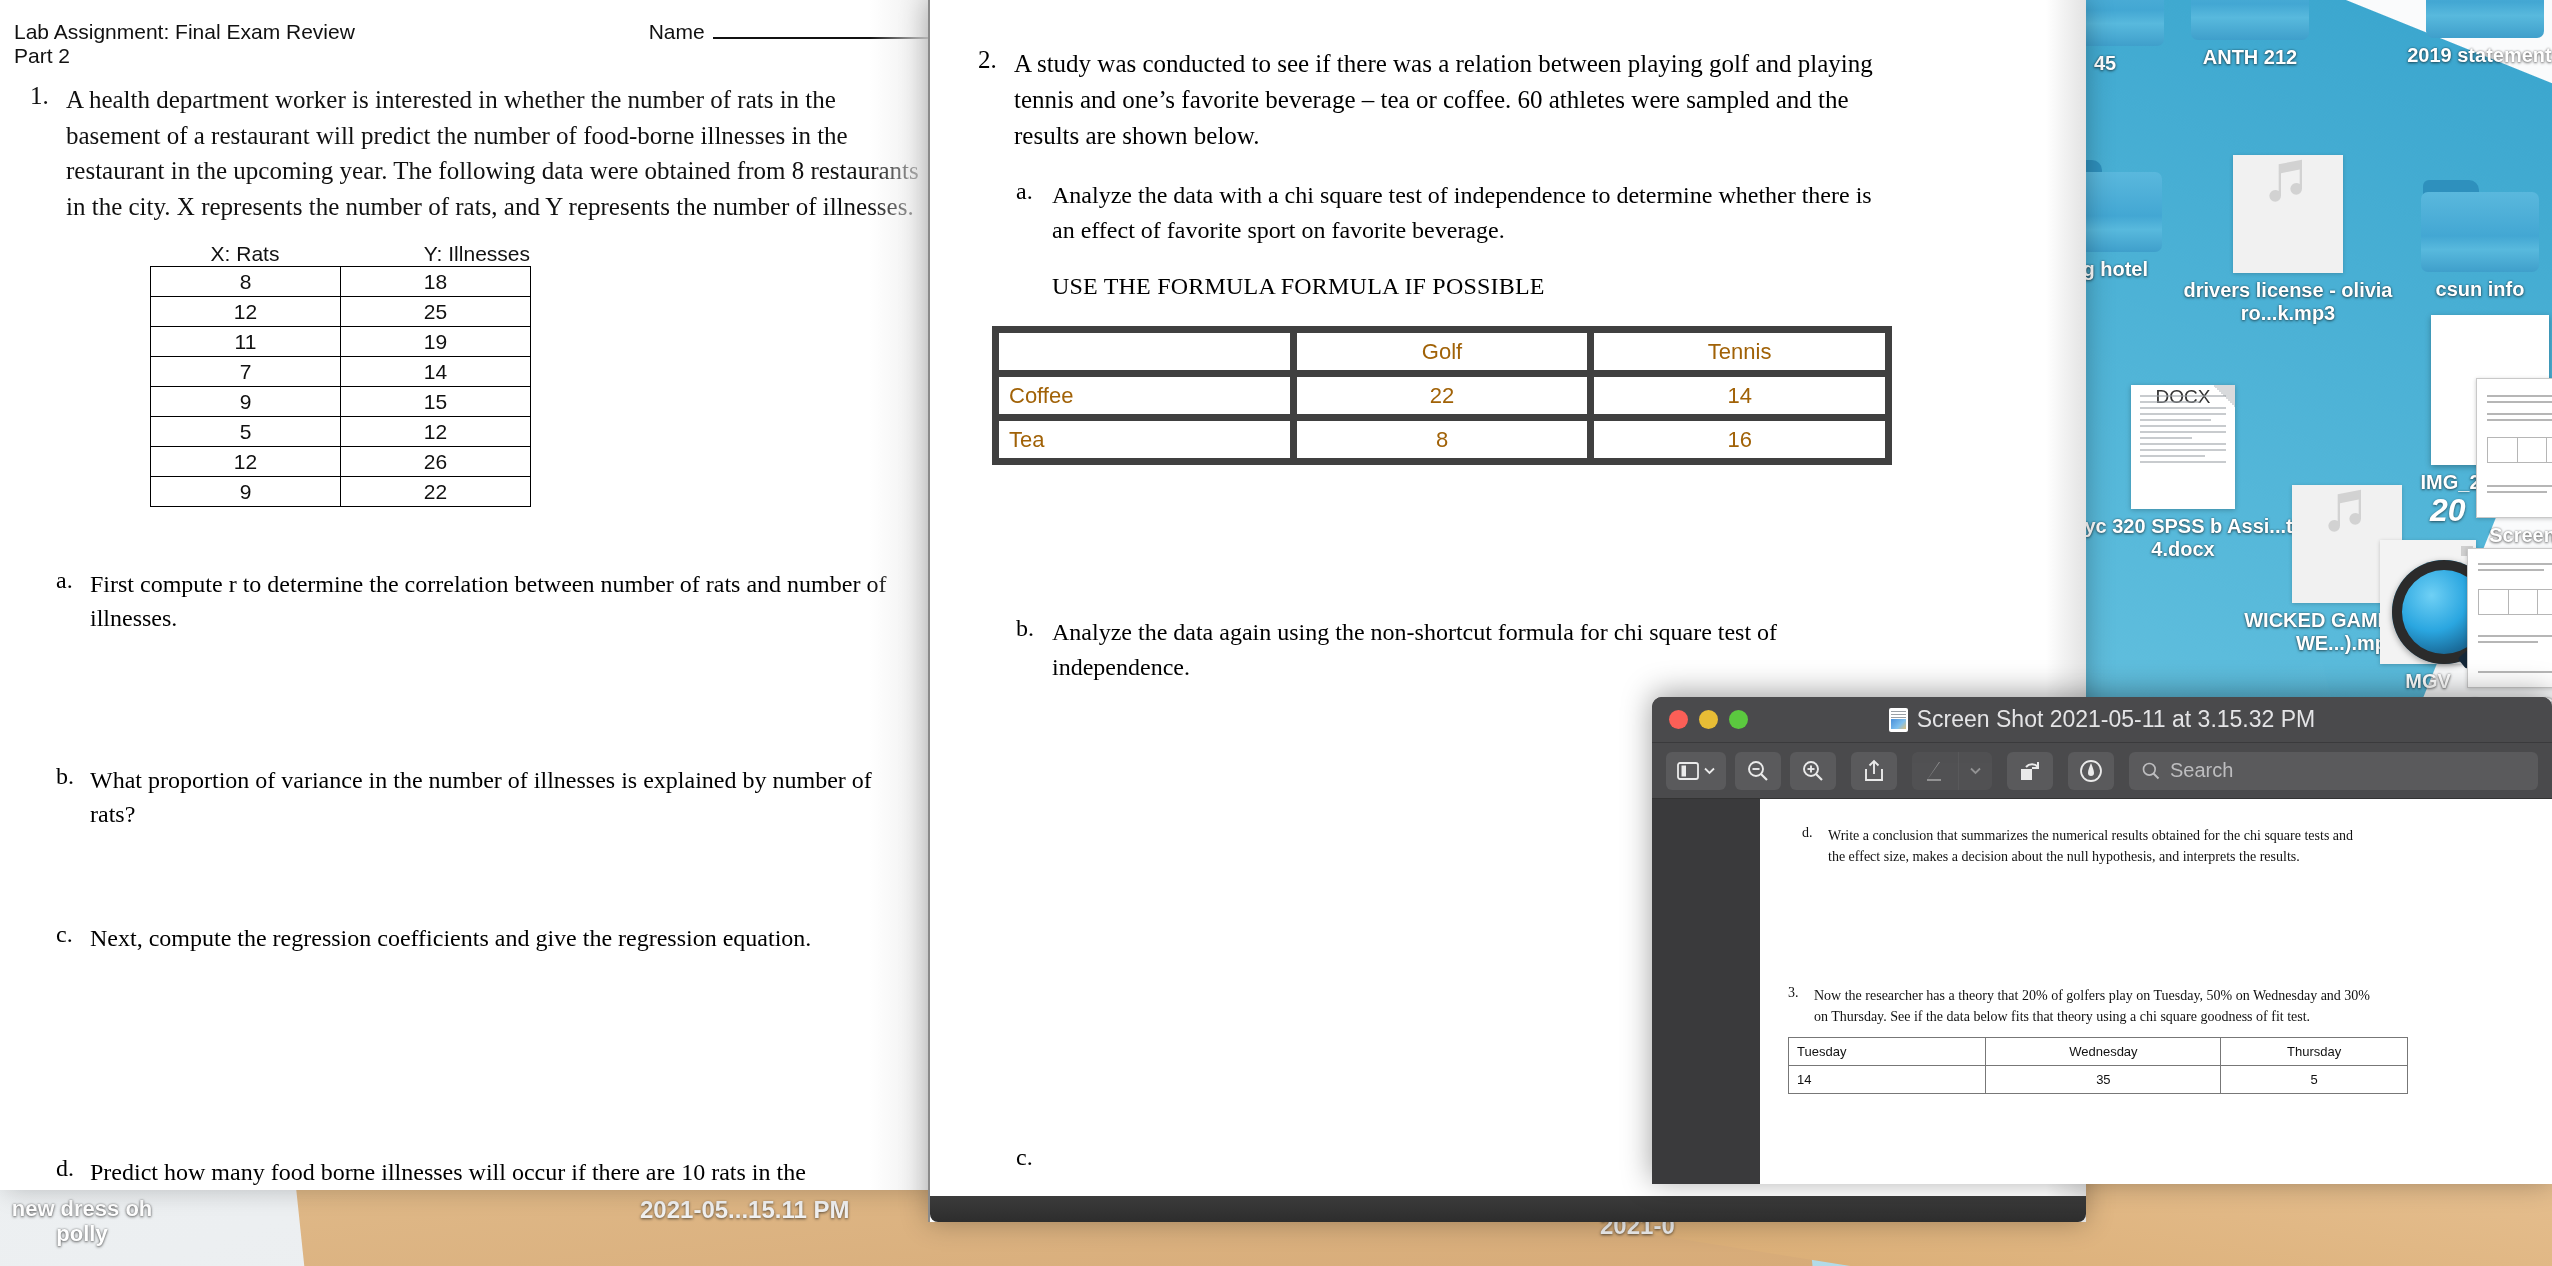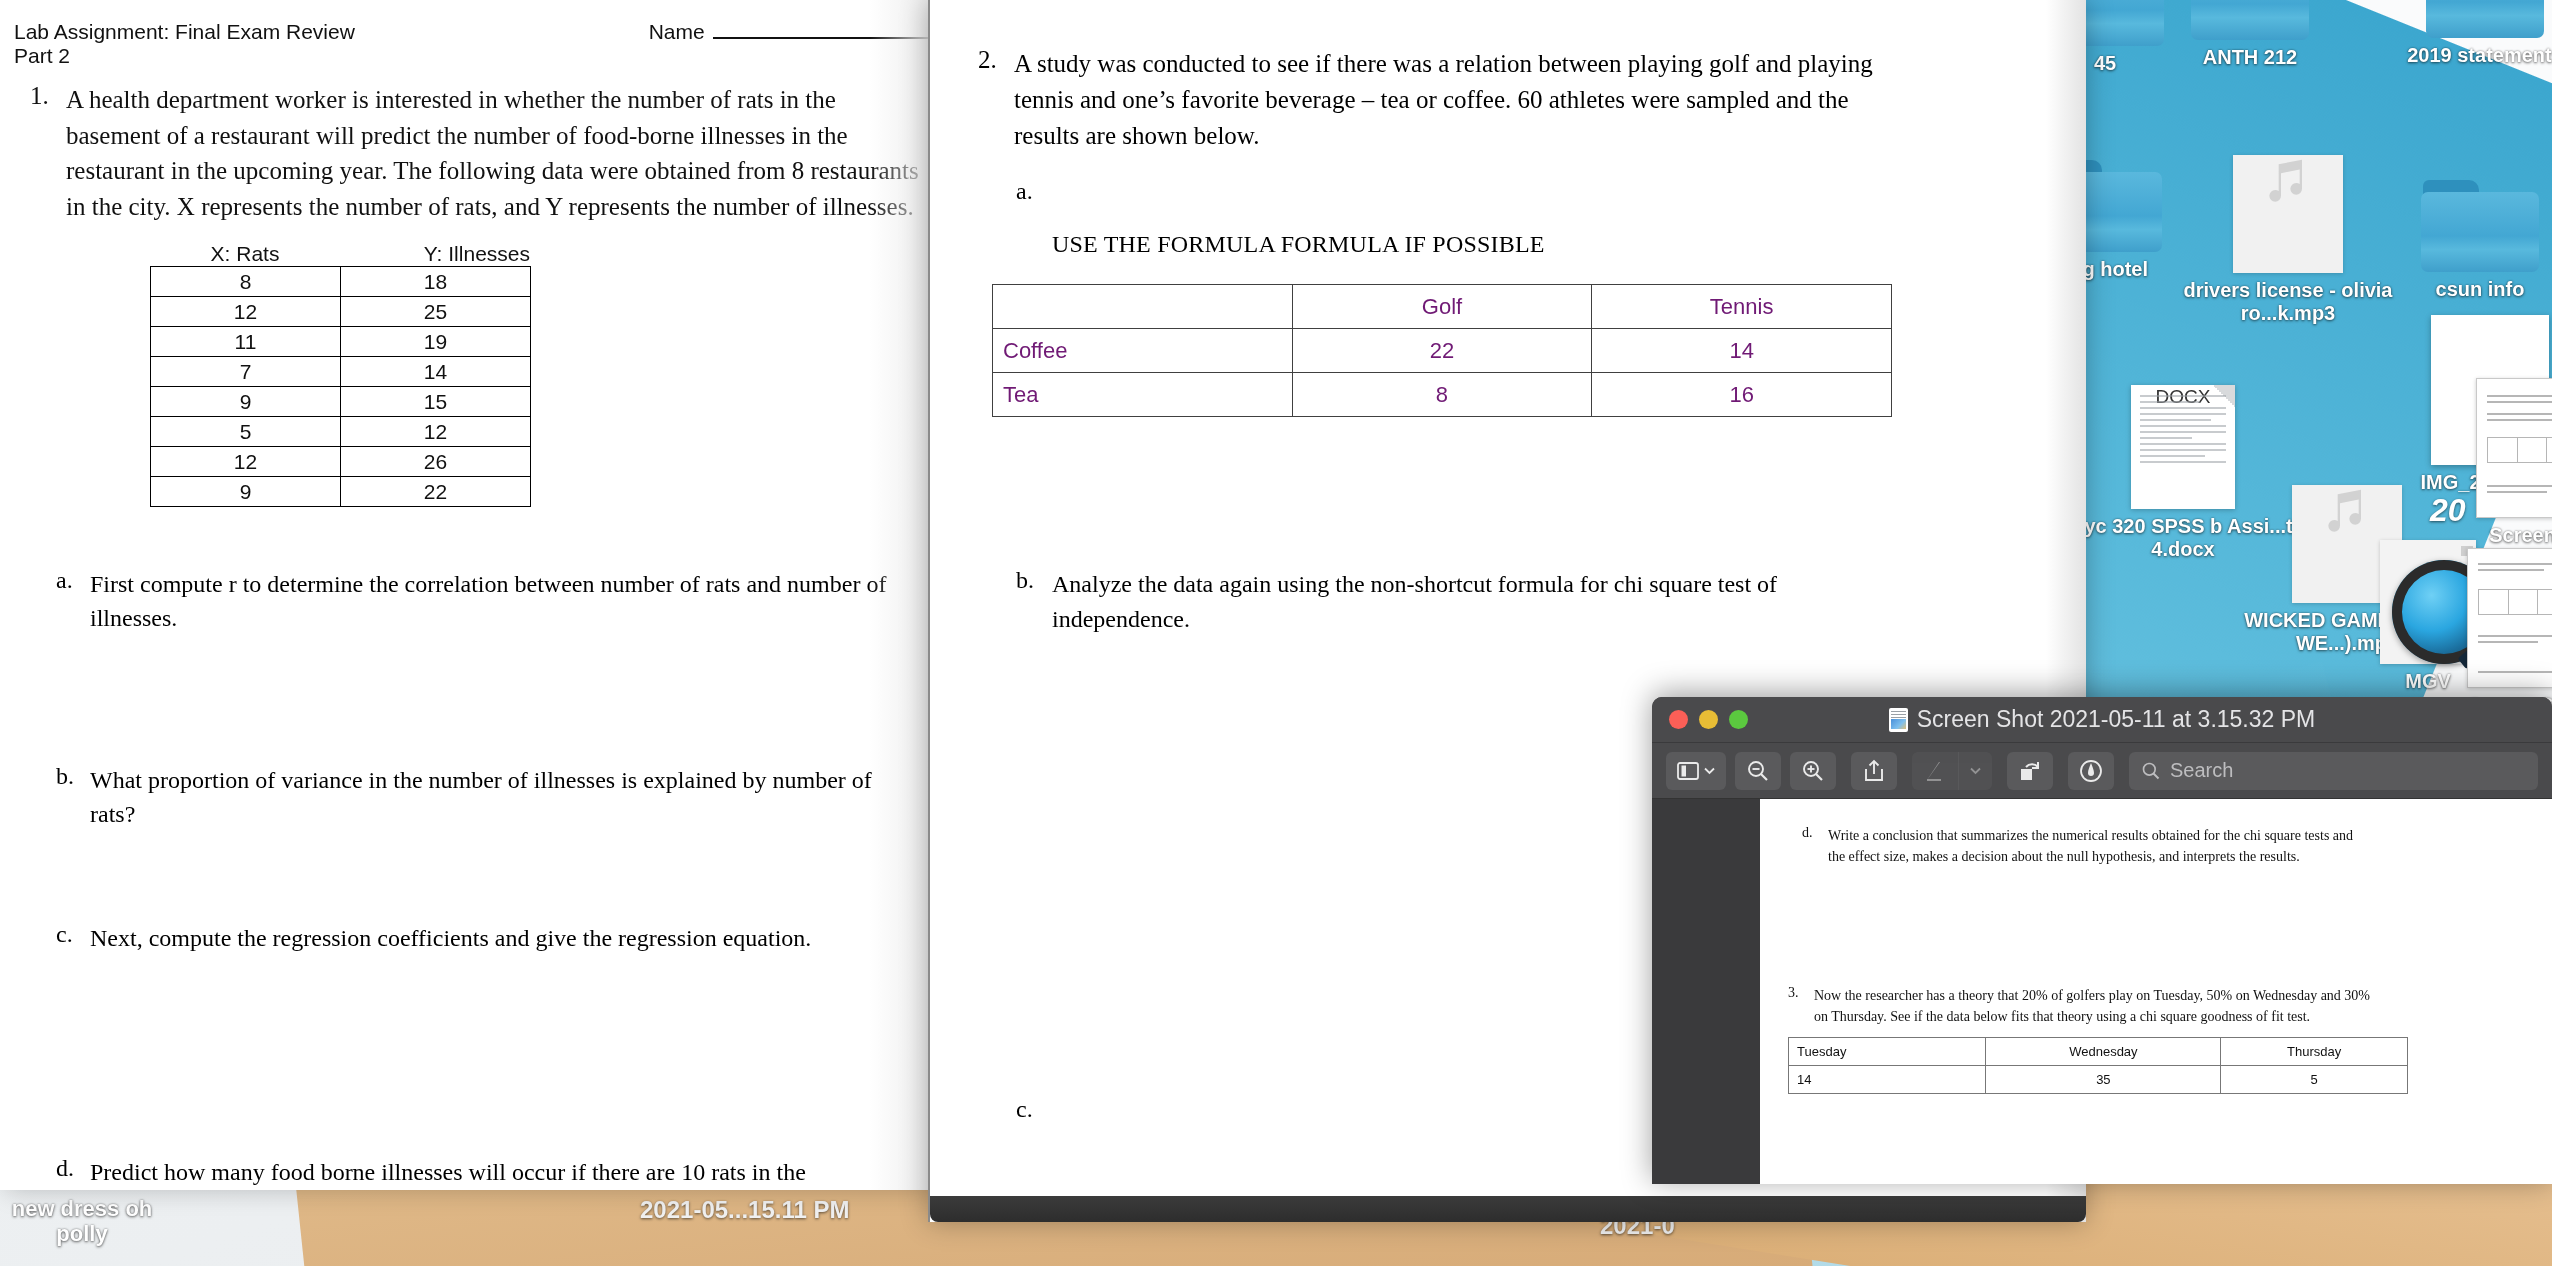--- a/index.html
+++ b/index.html
@@ -212,23 +212,23 @@
   .m-qnum { width: 36px; flex:0 0 36px; font-size: 25px; }
   .m-qtext{ font-size: 25px; line-height: 1.44; max-width: 880px; }
   .m-sub { display:flex; padding-left: 86px; }
   .m-subnum{ width: 36px; flex:0 0 36px; font-size: 24px; }
   .m-subtext{ font-size:24px; line-height:1.44; max-width: 830px; }
   .shortcut {
     font-size: 24px; padding-left: 122px; letter-spacing: .2px;
   }
   table.ctable { border-collapse: collapse; margin: 26px 0 0 62px; width: 900px;}
   table.ctable td {
-    border: 1px solid #404040; height: 44px;
+    border: 7px solid #404040; height: 44px;
     font-family: "Liberation Sans", sans-serif;
-    font-size: 22px; color:#701a75;
+    font-size: 22px; color:#a16207;
   }
   table.ctable td.c { text-align:center; }
   table.ctable td.l { text-align:left; padding-left: 10px; }
 
   
   #win-prev {
     position: absolute; left: 1652px; top: 697px;
     width: 900px; height: 487px;
     border-radius: 10px 10px 0 0;
     overflow: hidden;
@@ -525,20 +525,21 @@
 <div id="win-mid">
   <div style="height:46px"></div>
 
   <div class="m-qitem">
     <span class="m-qnum">2.</span>
     <span class="m-qtext">A study was conducted to see if there was a relation between playing golf and playing tennis and one’s favorite beverage – tea or coffee. 60 athletes were sampled and the results are shown below.</span>
   </div>
 
   <div class="m-sub" style="margin-top:24px;">
     <span class="m-subnum">a.</span>
+    <span class="m-subtext">Analyze the data with a chi square test of independence to determine whether there is an effect of favorite sport on favorite beverage.</span>
   </div>
 
   <div class="shortcut" style="margin-top:26px;">USE THE FORMULA FORMULA IF POSSIBLE</div>
 
   <table class="ctable">
     <tbody id="mt-body">
         <tr>
           <td class="c" style="width: 300px;"></td>
           <td class="c" style="width: 300px;">Golf</td>
           <td class="c" style="width: 300px;">Tennis</td>

